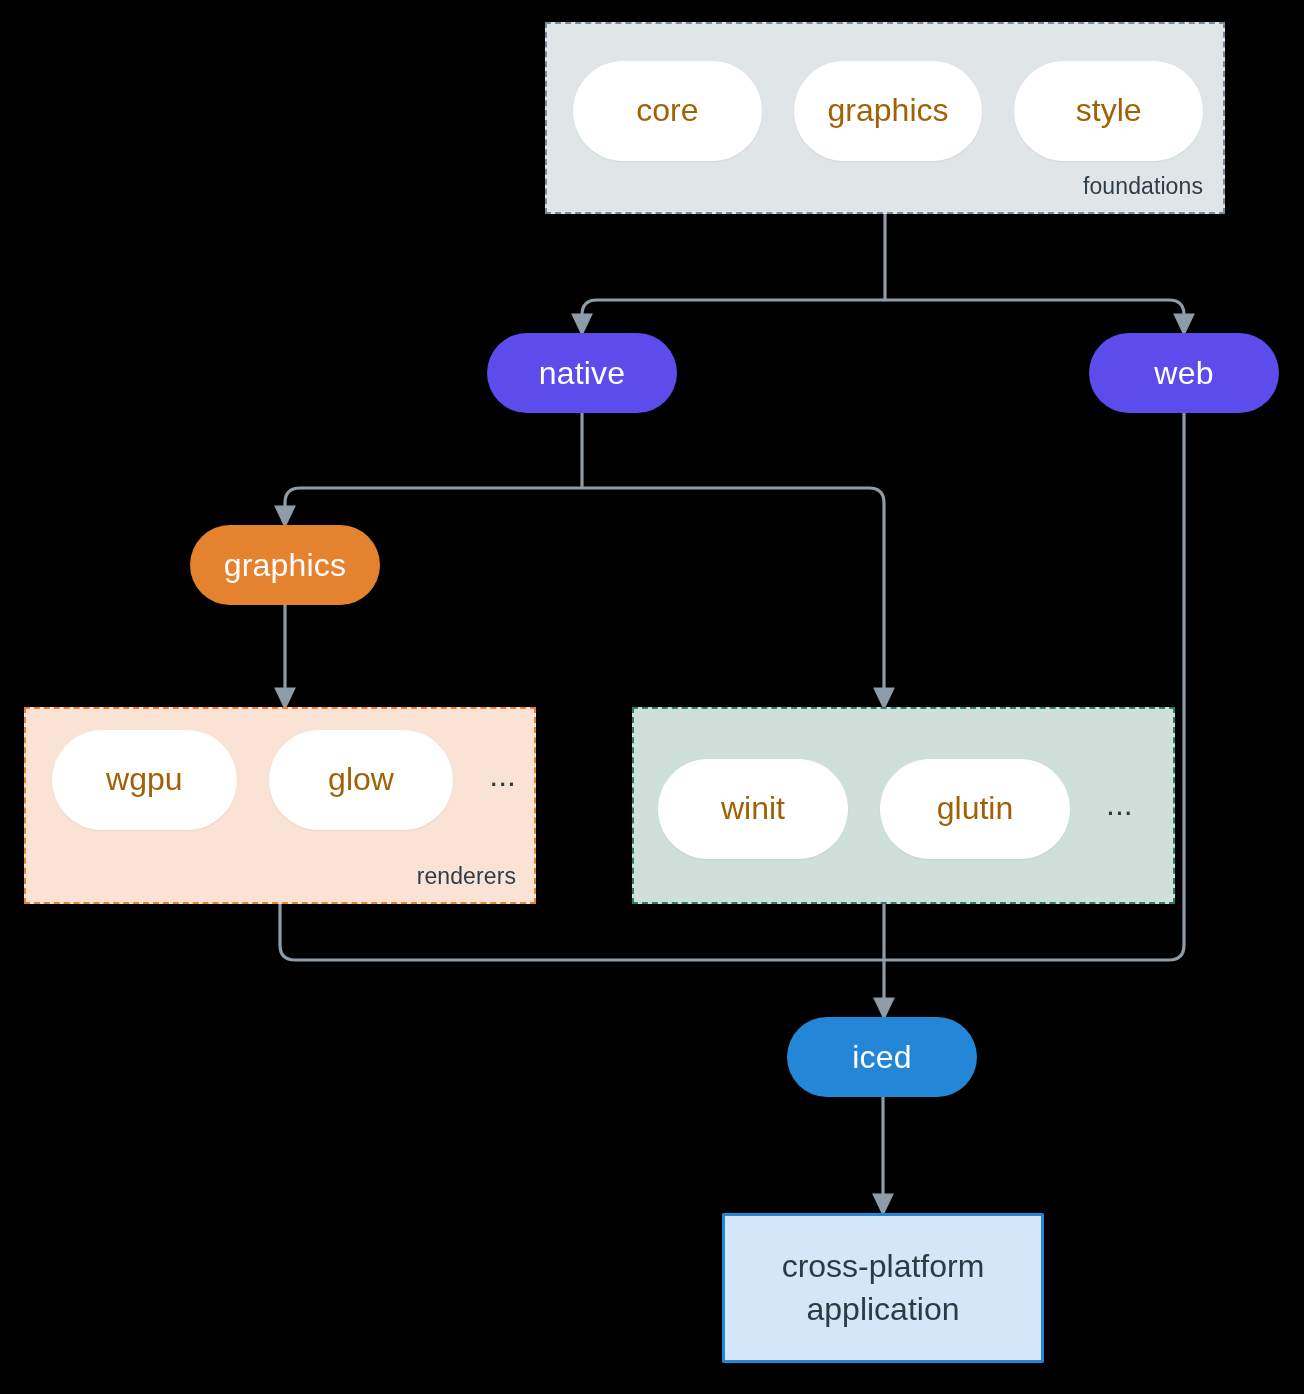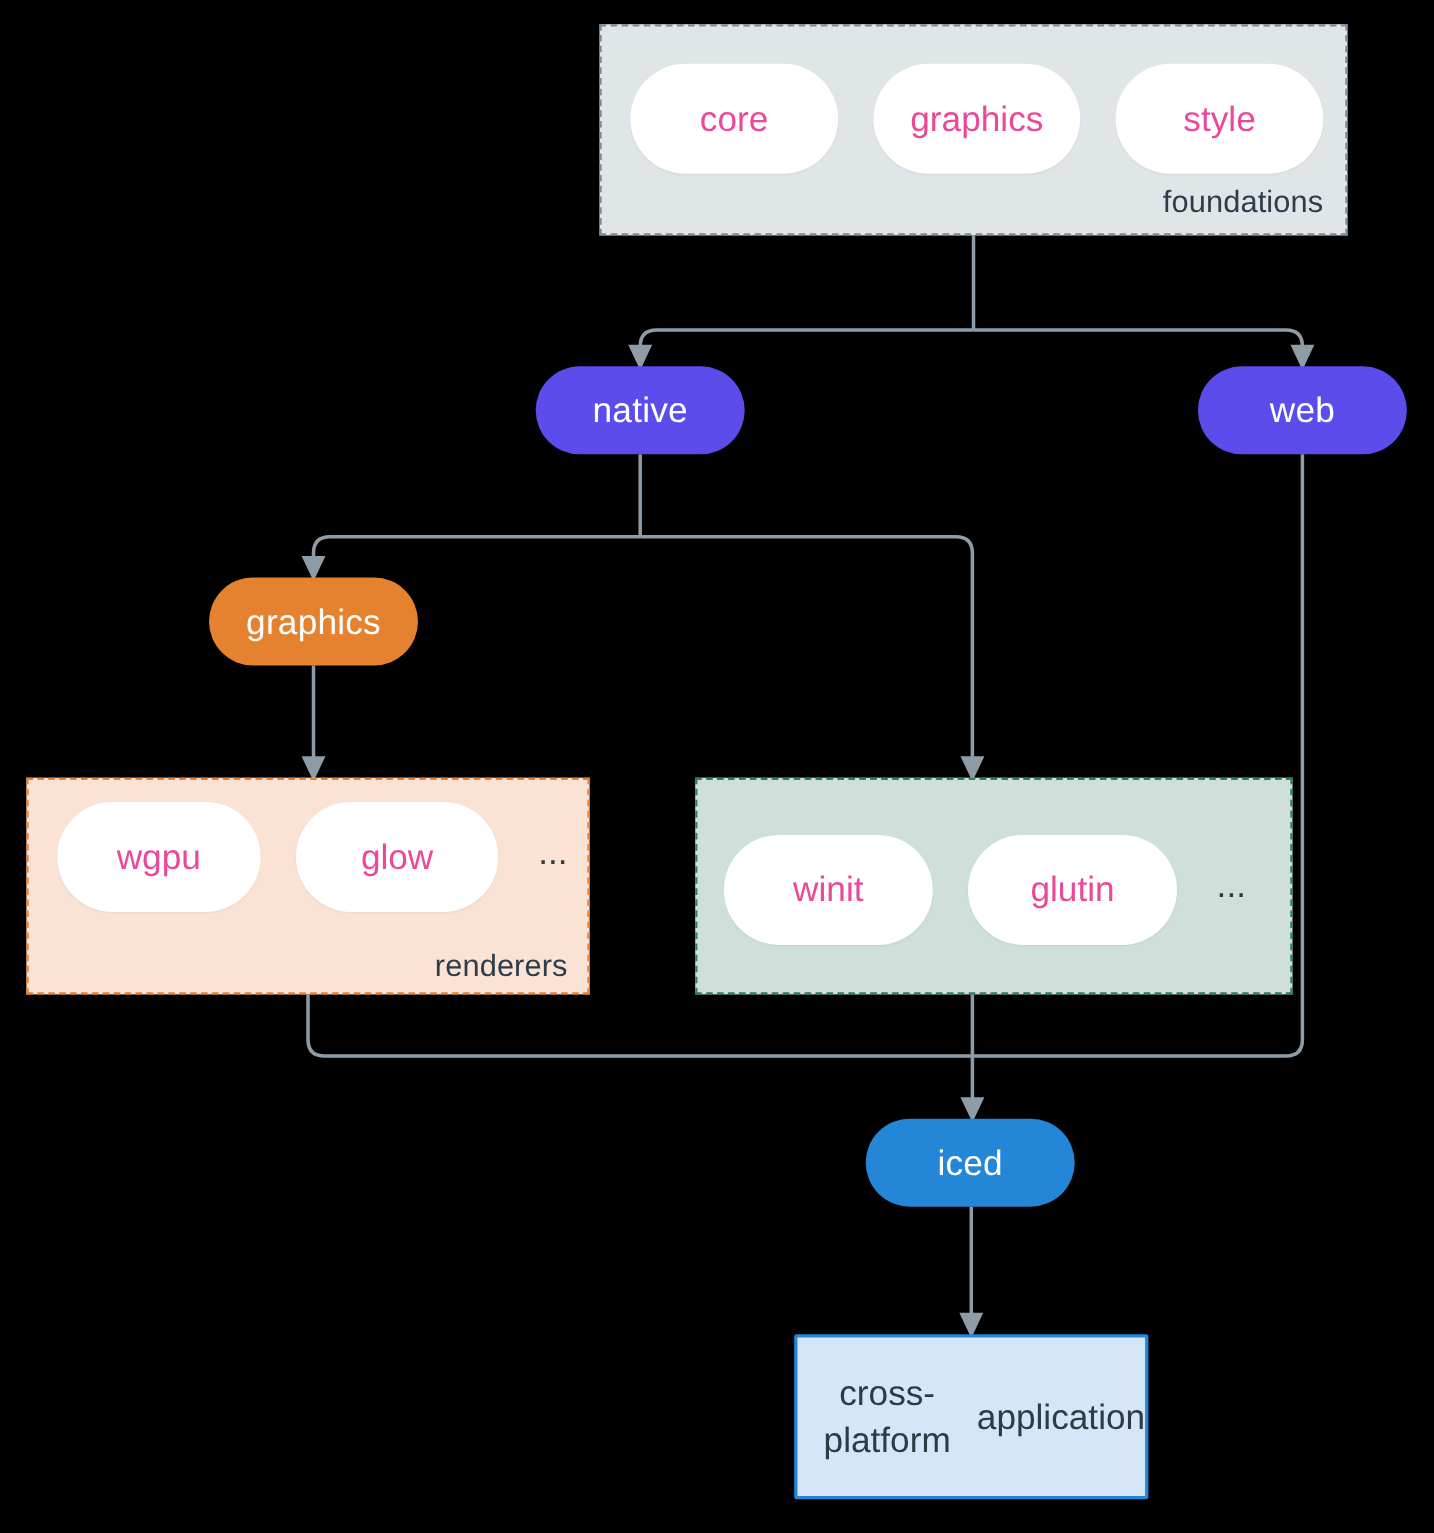--- a/index.html
+++ b/index.html
@@ -36,21 +36,21 @@
     border-style: dashed;
     border-width: 2px;
   }
   .group-row {
     display: flex;
     align-items: center;
     flex: 1 1 auto;
   }
   .group-label {
     text-align: right;
-    font-size: 28px;
+    font-size: 23px;
     color: #2e3d49;
     letter-spacing: 0.1px;
     line-height: 1;
   }
 
   .group.foundations {
     left: 545px;
     top: 22px;
     width: 680px;
     height: 192px;
@@ -80,21 +80,21 @@
 
   
   .pill-white {
     box-sizing: border-box;
     background: #ffffff;
     border-radius: 60px;
     display: flex;
     align-items: center;
     justify-content: center;
     font-size: 32px;
-    color: #ec4899;
+    color: #a16207;
     height: 100px;
     box-shadow: 0 1px 2px rgba(0,0,0,0.06);
   }
   .foundations .pill-white { width: 190px; margin-right: 32px; }
   .foundations .pill-white:last-of-type { margin-right: 0; }
   .renderers .pill-white  { width: 190px; margin-right: 32px; }
   .shells .pill-white     { width: 190px; margin-right: 32px; }
 
   .ellipsis {
     font-size: 32px;
@@ -126,21 +126,21 @@
     position: absolute;
     box-sizing: border-box;
     left: 722px;
     top: 1213px;
     width: 322px;
     height: 150px;
     background: #d4e6f8;
     border: 3px solid #2486d6;
     border-radius: 2px;
     display: flex;
-    flex-direction: row;
+    flex-direction: column;
     align-items: center;
     justify-content: center;
     color: #2d3b45;
     font-size: 32px;
     line-height: 1.33;
     text-align: center;
   }
 </style>
 </head>
 <body>

